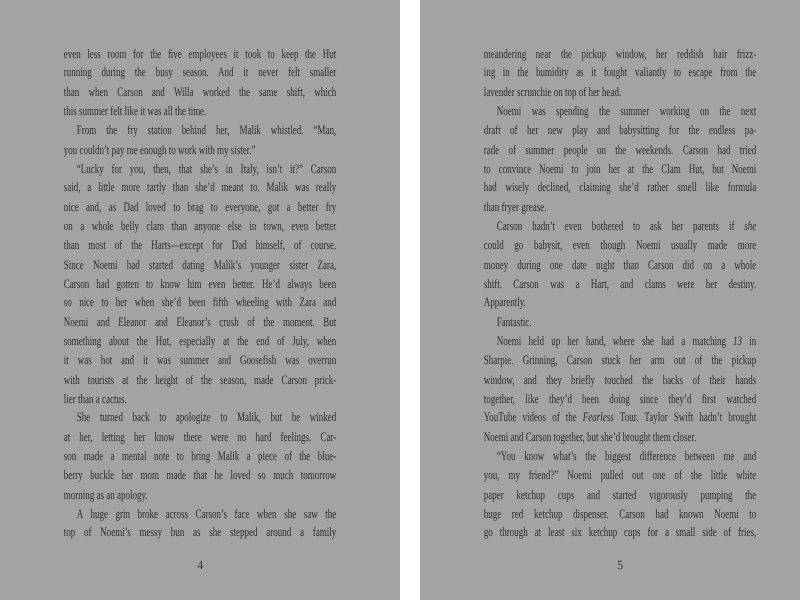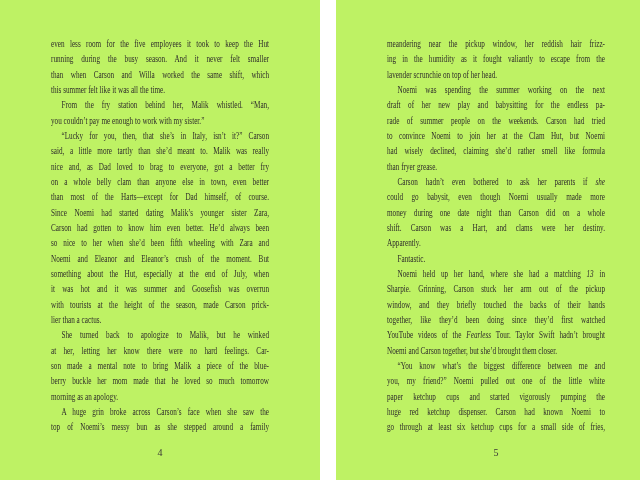--- a/index.html
+++ b/index.html
@@ -13,21 +13,21 @@
     height: 480px;
     background: #ffffff;
     overflow: hidden;
     font-family: "Liberation Serif", "DejaVu Serif", serif;
   }
   .page {
     position: absolute;
     top: 0;
     width: 320px;
     height: 480px;
-    background: #bef264;
+    background: #a3a3a3;
   }
   .page.left  { left: 0; }
   .page.right { left: 336px; }
 
   
   .col-outer {
     position: absolute;
     left: 51px;
     top: 36px;
     width: 218px;

